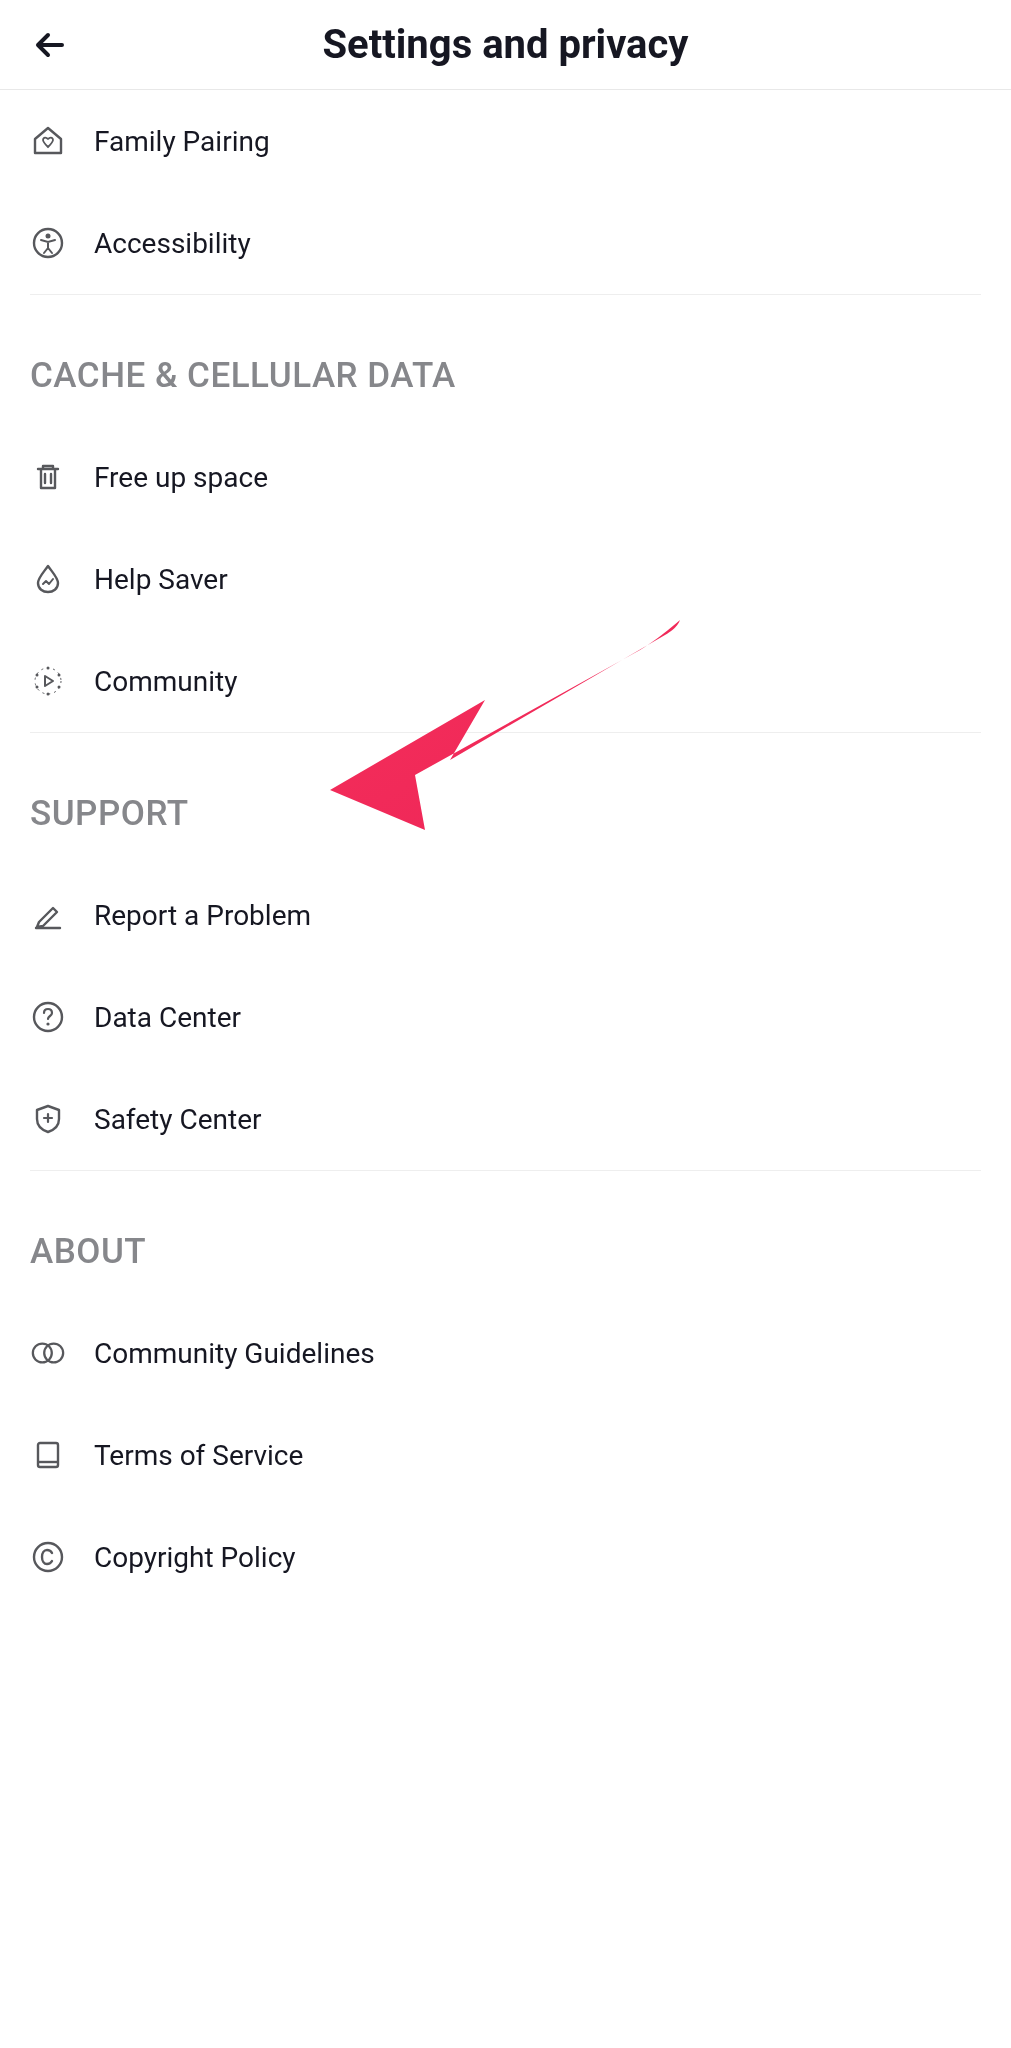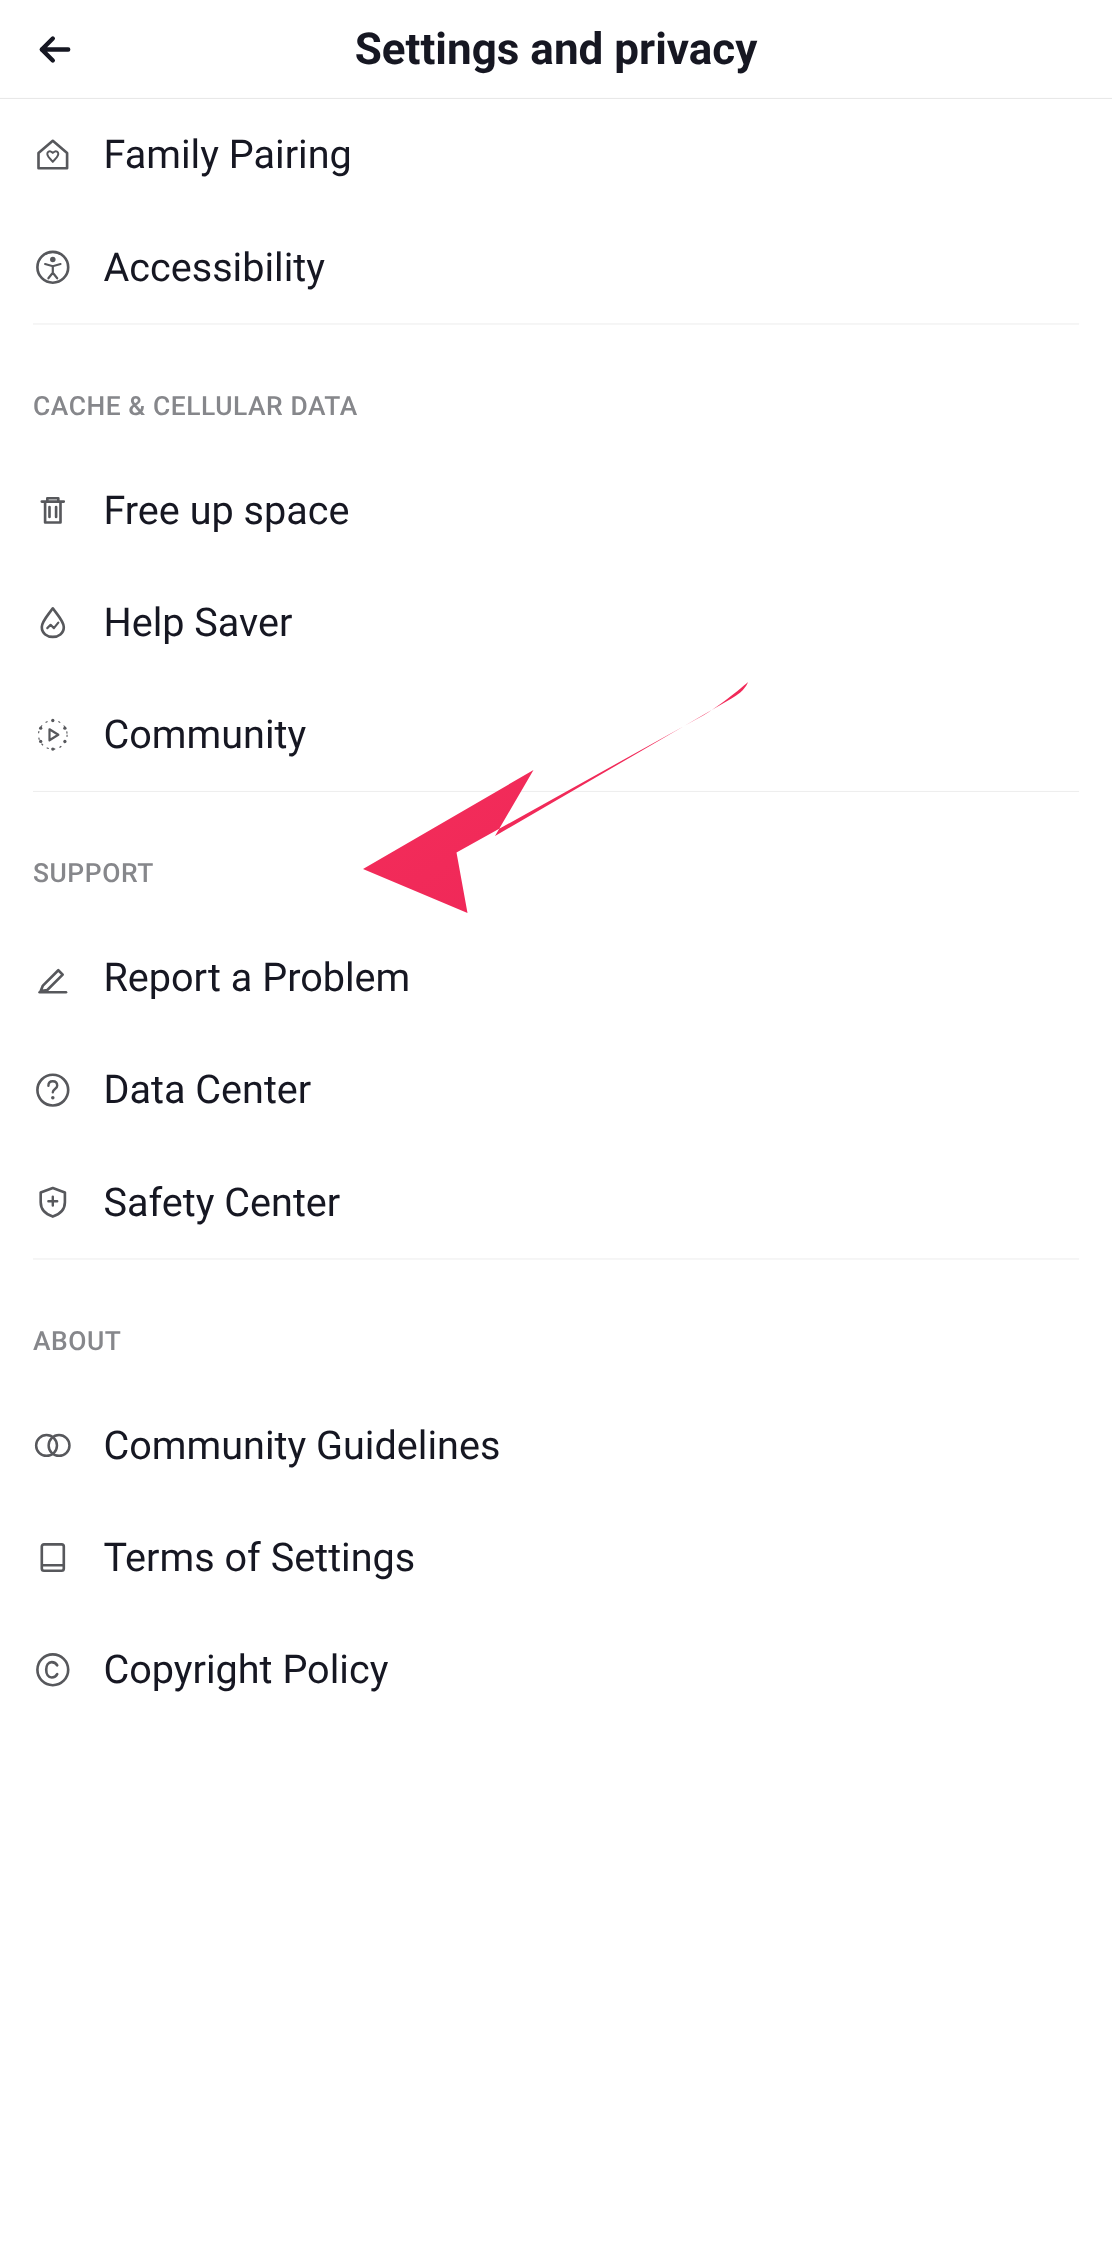--- a/index.html
+++ b/index.html
@@ -38,21 +38,21 @@
       color: #161722;
     }
     .section {
       padding: 0 30px;
     }
     .section-divider {
       border-top: 1px solid #eeeeee;
       margin: 0 30px;
     }
     .section-header {
-      font-size: 24px;
+      font-size: 35px;
       font-weight: 500;
       color: #86878b;
       letter-spacing: 0.5px;
       padding: 60px 0 30px 0;
     }
     .row {
       display: flex;
       align-items: center;
       height: 102px;
       cursor: pointer;
@@ -60,21 +60,21 @@
     .row-icon {
       width: 36px;
       height: 36px;
       display: flex;
       align-items: center;
       justify-content: center;
       margin-right: 28px;
       flex-shrink: 0;
     }
     .row-label {
-      font-size: 36px;
+      font-size: 28px;
       font-weight: 400;
       color: #161722;
     }
     .arrow-overlay {
       position: absolute;
       left: 330px;
       top: 610px;
       width: 360px;
       height: 220px;
       pointer-events: none;
@@ -200,21 +200,21 @@
     </div>
     <div class="row-label">Community Guidelines</div>
   </div>
   <div class="row">
     <div class="row-icon">
       <svg width="34" height="34" viewBox="0 0 34 34" fill="none">
         <rect x="7" y="5" width="20" height="24" rx="2" stroke="#57585c" stroke-width="2.4"></rect>
         <path d="M7 24 H27" stroke="#57585c" stroke-width="2.4"></path>
       </svg>
     </div>
-    <div class="row-label">Terms of Settings</div>
+    <div class="row-label">Terms of Service</div>
   </div>
   <div class="row">
     <div class="row-icon">
       <svg width="34" height="34" viewBox="0 0 34 34" fill="none">
         <circle cx="17" cy="17" r="14" stroke="#57585c" stroke-width="2.4"></circle>
         <path d="M21 13 C20 11 18 10 16 10 C13 10 11 13 11 17 C11 21 13 24 16 24 C18 24 20 23 21 21" stroke="#57585c" stroke-width="2.4" stroke-linecap="round"></path>
       </svg>
     </div>
     <div class="row-label">Copyright Policy</div>
   </div>

